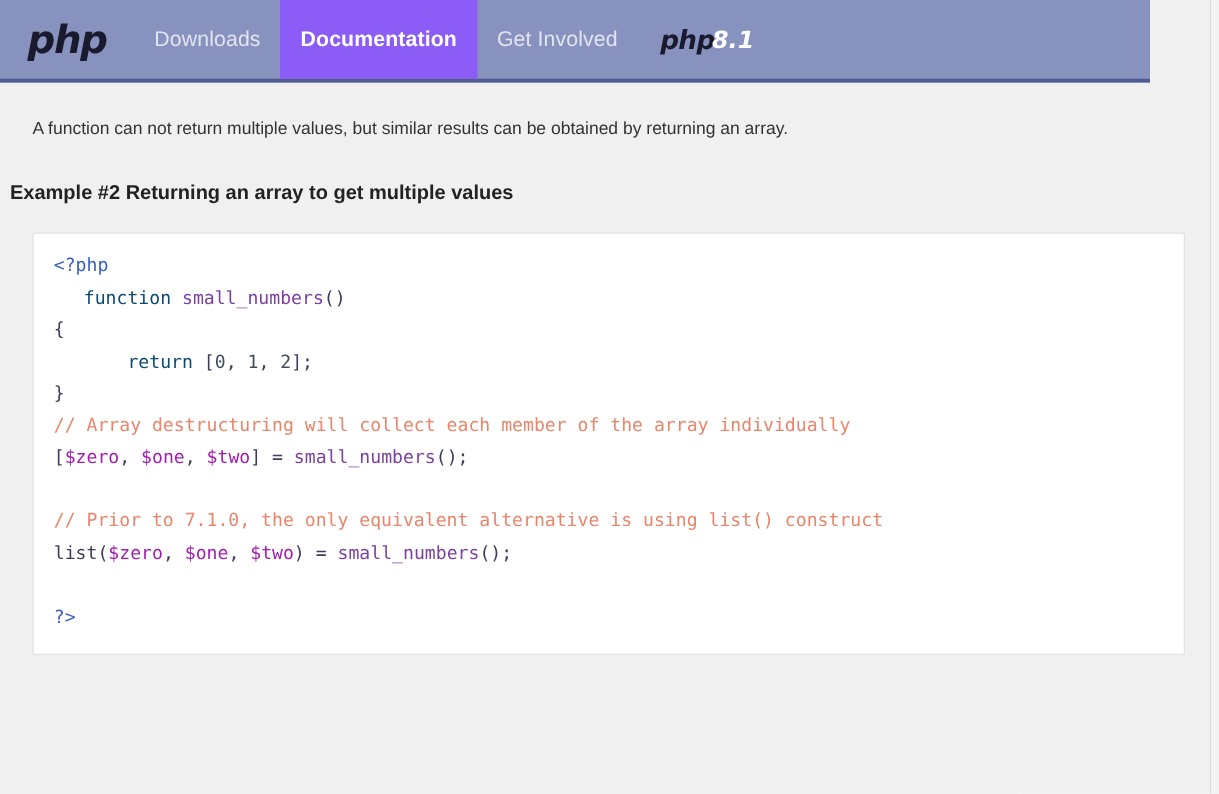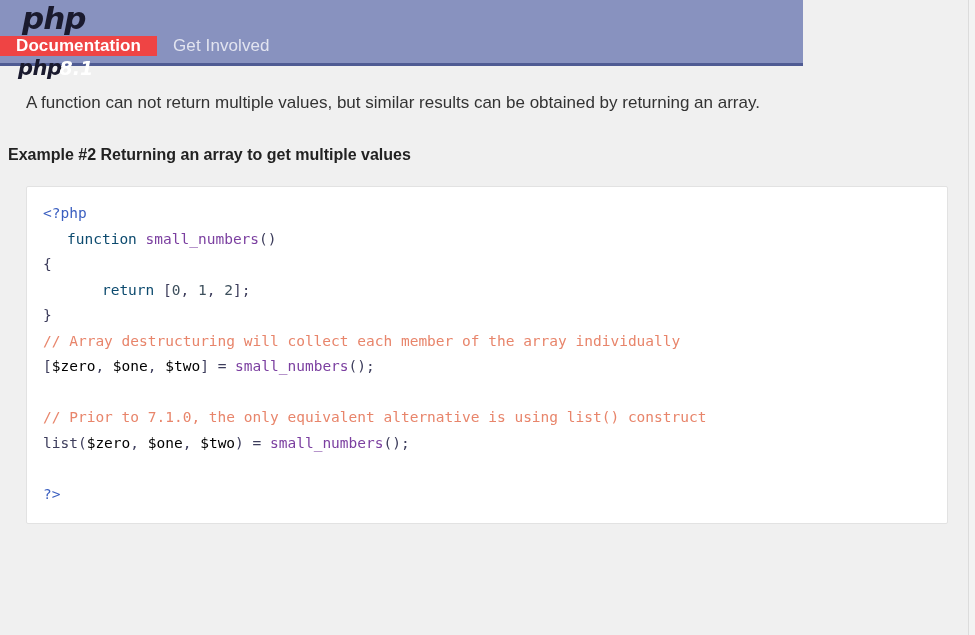--- a/index.html
+++ b/index.html
@@ -12,28 +12,27 @@
     background: #f0f0f0;
     font-family: "Liberation Sans", sans-serif;
     overflow: hidden;
     position: relative;
   }
 
   
   .navbar {
     position: absolute;
     top: 0; left: 0;
-    width: 803px;
+    width: 920px;
     height: 66px;
     background: #8892bf;
     border-bottom: 3px solid #4f5b93;
     box-sizing: border-box;
     display: flex;
     align-items: stretch;
-    flex-direction: column;
   }
   .brand {
     display: flex;
     align-items: center;
     padding: 0 22px 0 22px;
     font-family: "DejaVu Sans", sans-serif;
     font-size: 31px;
     font-weight: bold;
     font-style: italic;
     letter-spacing: -1px;
@@ -49,21 +48,21 @@
     display: flex;
     align-items: center;
     padding: 0 16px;
     font-size: 17px;
     color: #e2e4f0;
     text-decoration: none;
     white-space: nowrap;
     letter-spacing: .1px;
   }
   .nav-link.active {
-    background: #ef4444;
+    background: #8b5cf6;
     color: #ffffff;
     font-weight: bold;
   }
   .ver-logo {
     display: flex;
     align-items: center;
     padding: 0 14px 0 18px;
     text-decoration: none;
     user-select: none;
   }
@@ -86,21 +85,21 @@
 
   
   .content {
     position: absolute;
     top: 66px; left: 0;
     width: 968px;
     padding: 0;
     box-sizing: border-box;
   }
   .para {
-    font-size: 17px;
+    font-size: 14px;
     line-height: 25px;
     color: #333333;
     margin: 0;
     padding: 0 26px;
   }
   .p-intro { padding-top: 24px; }
   .example-title {
     font-size: 16px;
     font-weight: bold;
     color: #222222;
@@ -127,21 +126,21 @@
     color: #3d3d5c;
     white-space: pre;
     overflow: hidden;
   }
   .tok-tag   { color: #3b5fc0; margin-top: 20px; }
   .tok-kw    { color: #0c4a6e; margin-left: 24px; }
   .tok-fn    { color: #7b3fa0; }
   .tok-punct { color: #3d3d5c; }
   .tok-num   { color: #3d4f5c; }
   .tok-cmt   { color: #e8856b; }
-  .tok-var   { color: #000000; }
+  .tok-var   { color: #a21caf; }
   .tok-plain { color: #3d3d5c; }
 
   .p-outro { padding-top: 26px; }
 
   
   .scrollbar {
     position: absolute;
     top: 0; right: 0;
     width: 7px;
     height: 635px;
@@ -157,20 +156,23 @@
   }
 </style>
 </head>
 <body>
 
 <div class="navbar">
   <a class="brand" href="#">
     <span>php</span>
   </a>
   <nav class="nav-links">
+    <a class="nav-link" href="#">
+      <span>Downloads</span>
+    </a>
     <a class="nav-link active" href="#">
       <span>Documentation</span>
     </a>
     <a class="nav-link" href="#">
       <span>Get Involved</span>
     </a>
   </nav>
   <a class="ver-logo" href="#">
     <span class="ver-php">php</span>
     <span class="ver-num">8.1</span>

